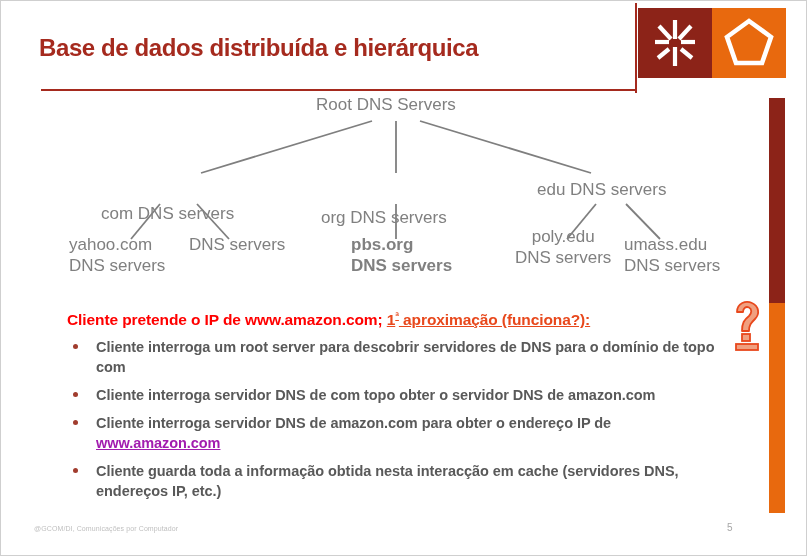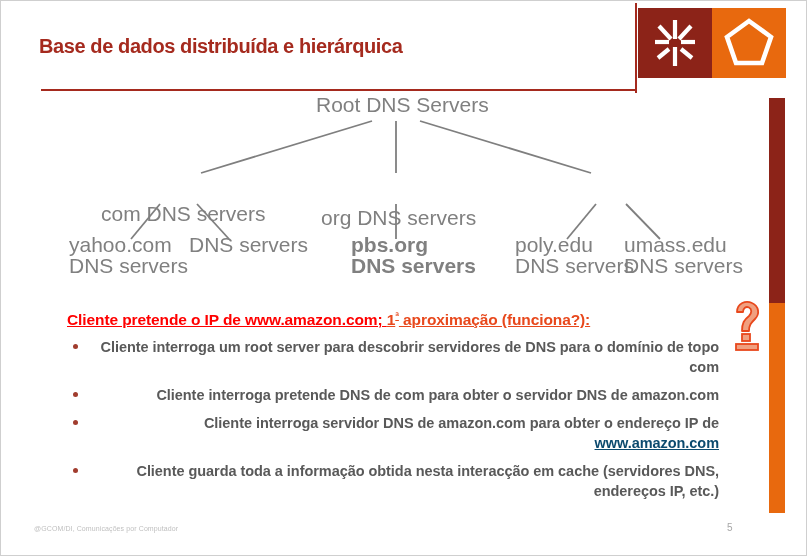--- a/index.html
+++ b/index.html
@@ -20,21 +20,21 @@
     border: 1px solid #cfcfcf;
   }
 
   
   #slide-title {
     position: absolute;
     left: 38px;
     top: 34px;
     width: 580px;
     font-family: "Liberation Sans", sans-serif;
-    font-size: 20px;
+    font-size: 24px;
     font-weight: bold;
     color: #A52A1E;
     letter-spacing: -0.4px;
     white-space: nowrap;
     line-height: 1.1;
   }
   #title-rule {
     position: absolute;
     left: 40px;
     top: 88px;
@@ -84,21 +84,21 @@
   }
   #tree-svg {
     position: absolute;
     left: 0; top: 0;
     width: 760px; height: 200px;
   }
   .node {
     position: absolute;
     color: #808080;
     font-family: "Liberation Sans", sans-serif;
-    font-size: 21px;
+    font-size: 17px;
     line-height: 21px;
     white-space: nowrap;
   }
 
   
   #rail-top {
     position: absolute;
     left: 768px;
     top: 97px;
     width: 16px;
@@ -119,21 +119,20 @@
     position: absolute;
     left: 66px;
     top: 309px;
     font-size: 15.5px;
     font-weight: bold;
     white-space: nowrap;
     letter-spacing: -0.1px;
   }
   #headline .hl-red {
     color: #FF0000;
-    text-decoration: underline;
     margin-top: 16px;
   }
   #headline .hl-orange {
     color: #E8481C;
     text-decoration: underline;
   }
   #headline .sup {
     font-size: 10px;
     vertical-align: super;
   }
@@ -157,33 +156,32 @@
   }
   ul#bullets li {
     position: relative;
     padding-left: 37px;
     margin: 0 0 8px 0;
     font-size: 14.5px;
     font-weight: bold;
     color: #595959;
     line-height: 20px;
     letter-spacing: -0.05px;
-    text-align: right;
   }
   ul#bullets li .bdot {
     position: absolute;
     left: 14px;
     top: 7px;
     width: 5px;
     height: 5px;
     border-radius: 50%;
     background: #A13C2E;
   }
   ul#bullets li a.link {
-    color: #0c4a6e;
+    color: #a21caf;
     text-decoration: underline;
     font-weight: bold;
   }
 
   
   #footer-note {
     position: absolute;
     left: 33px;
     top: 524px;
     font-size: 7px;
@@ -246,33 +244,34 @@
         <line x1="395" y1="113" x2="395" y2="148"></line>
 
         <line x1="595" y1="113" x2="566" y2="148"></line>
         <line x1="625" y1="113" x2="659" y2="148"></line>
       </g>
     </svg>
 
     <div class="node" style="left:315px; top:3px;">Root DNS Servers</div>
     <div class="node" style="left:100px; top:88px;margin-top:24px;">com DNS servers</div>
     <div class="node" style="left:320px; top:88px;margin-top:28px;">org DNS servers</div>
+    <div class="node" style="left:536px; top:88px;">edu DNS servers</div>
 
     <div class="node" style="left:68px;  top:143px;">
       <div>yahoo.com</div>
       <div>DNS servers</div>
     </div>
     <div class="node" style="left:188px; top:143px;">
       <div>DNS servers</div>
     </div>
     <div class="node" style="left:350px; top:143px;font-weight:bold;">
       <div>pbs.org</div>
       <div>DNS servers</div>
     </div>
-    <div class="node" style="left:514px; top:143px;">
+    <div class="node" style="left:514px; top:135px;text-align:center;">
       <div>poly.edu</div>
       <div>DNS servers</div>
     </div>
     <div class="node" style="left:623px; top:143px;">
       <div>umass.edu</div>
       <div>DNS servers</div>
     </div>
   </div>
 
   <div id="headline">
@@ -285,21 +284,21 @@
     <rect x="6" y="46" width="22" height="6" fill="#F0A080" stroke="#E8481C" stroke-width="1.8"></rect>
   </svg>
 
   <ul id="bullets">
     <li>
       <span class="bdot"></span>
       <span>Cliente interroga um root server para descobrir servidores de DNS para o domínio de topo com</span>
     </li>
     <li>
       <span class="bdot"></span>
-      <span>Cliente interroga pretende DNS de com para obter o servidor DNS de amazon.com</span>
+      <span>Cliente interroga servidor DNS de com topo obter o servidor DNS de amazon.com</span>
     </li>
     <li>
       <span class="bdot"></span>
       <span>Cliente interroga servidor DNS de amazon.com para obter o endereço  IP de </span><a class="link" href="#">www.amazon.com</a>
     </li>
     <li>
       <span class="bdot"></span>
       <span>Cliente guarda toda a informação obtida nesta interacção em cache (servidores DNS, endereços IP, etc.)</span>
     </li>
   </ul>

